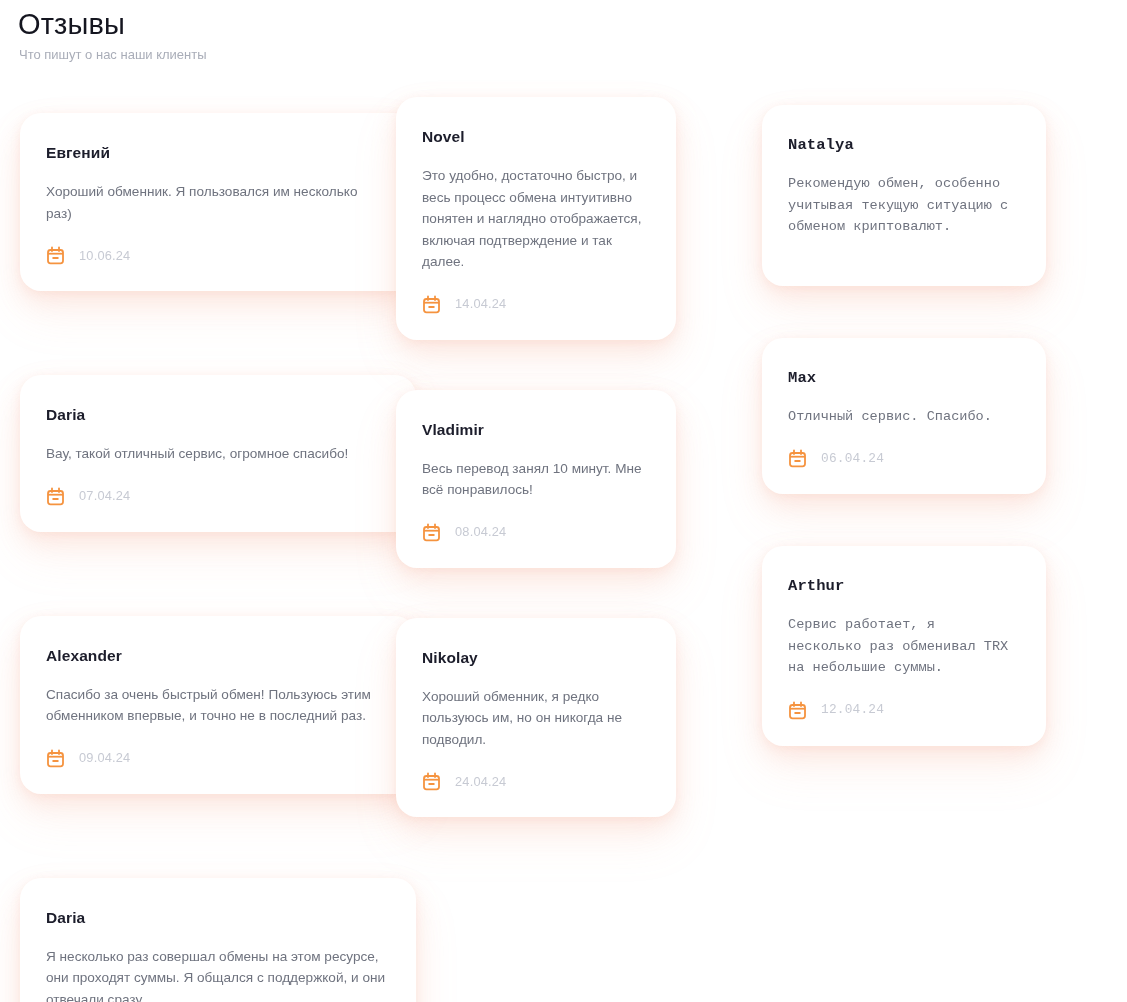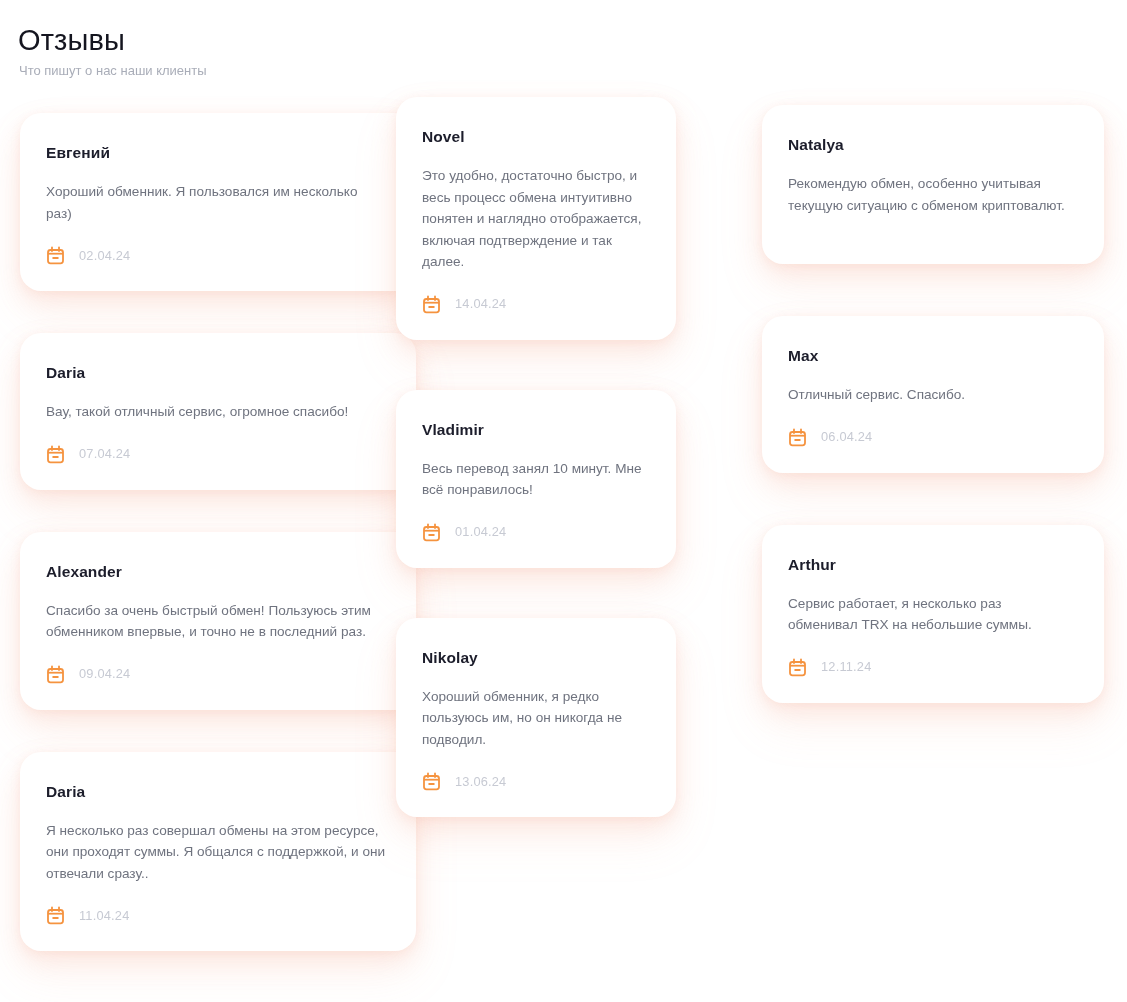--- a/index.html
+++ b/index.html
@@ -10,21 +10,21 @@
     background: #ffffff;
     font-family: "Liberation Sans", sans-serif;
     overflow: hidden;
     position: relative;
   }
 
   
   .page-header {
     position: absolute;
     left: 18px;
-    top: 22px;
+    top: 6px;
   }
   .page-title {
     font-size: 29px;
     font-weight: 400;
     color: #14151f;
     letter-spacing: 0.1px;
     line-height: 36px;
     margin: 0;
   }
   .page-subtitle {
@@ -56,23 +56,23 @@
   .review-card {
     position: relative;
     background: #ffffff;
     border-radius: 21px;
     padding: 30px 30px 26px 26px;
     box-shadow:
       0 10px 26px rgba(243, 163, 140, 0.20),
       0 2px 10px rgba(243, 163, 140, 0.13),
       0 24px 48px rgba(243, 163, 140, 0.10);
   }
-  .col-1 .review-card { width: 396px; margin-bottom: 42px; }
+  .col-1 .review-card { width: 396px; margin-bottom: 84px; }
   .col-2 .review-card { width: 280px; margin-bottom: 50px; }
-  .col-3 .review-card { width: 342px; margin-bottom: 52px; }
+  .col-3 .review-card { width: 284px; margin-bottom: 52px; font-family: Liberation Mono, monospace; }
 
   .review-author {
     font-size: 15.5px;
     font-weight: bold;
     color: #1c1d2b;
     line-height: 20px;
     margin: 0 0 18px 0;
     letter-spacing: 0.1px;
   }
   .review-text {
@@ -113,21 +113,21 @@
         <div class="review-author">Евгений</div>
         <div class="review-text">Хороший обменник. Я пользовался им несколько раз)</div>
         <div class="review-footer">
 <svg class="calendar-icon" viewBox="0 0 20 20" fill="none" xmlns="http://www.w3.org/2000/svg">
   <rect x="2.1" y="4.2" width="15.8" height="14" rx="2.6" stroke="#F5933F" stroke-width="1.9" fill="none"></rect>
   <path d="M2.1 8.1 H17.9" stroke="#F5933F" stroke-width="1.9"></path>
   <path d="M6.3 1.6 V5.3" stroke="#F5933F" stroke-width="1.9" stroke-linecap="round"></path>
   <path d="M13.7 1.6 V5.3" stroke="#F5933F" stroke-width="1.9" stroke-linecap="round"></path>
   <path d="M7.6 12.6 H12.4" stroke="#F5933F" stroke-width="2.1" stroke-linecap="round"></path>
 </svg>
-          <span class="review-date">02.04.24</span>
+          <span class="review-date">10.06.24</span>
         </div>
       </div>
       <div class="review-card">
         <div class="review-author">Daria</div>
         <div class="review-text">Вау, такой отличный сервис, огромное спасибо!</div>
         <div class="review-footer">
 <svg class="calendar-icon" viewBox="0 0 20 20" fill="none" xmlns="http://www.w3.org/2000/svg">
   <rect x="2.1" y="4.2" width="15.8" height="14" rx="2.6" stroke="#F5933F" stroke-width="1.9" fill="none"></rect>
   <path d="M2.1 8.1 H17.9" stroke="#F5933F" stroke-width="1.9"></path>
   <path d="M6.3 1.6 V5.3" stroke="#F5933F" stroke-width="1.9" stroke-linecap="round"></path>
@@ -185,35 +185,35 @@
         <div class="review-author">Vladimir</div>
         <div class="review-text">Весь перевод занял 10 минут. Мне всё понравилось!</div>
         <div class="review-footer">
 <svg class="calendar-icon" viewBox="0 0 20 20" fill="none" xmlns="http://www.w3.org/2000/svg">
   <rect x="2.1" y="4.2" width="15.8" height="14" rx="2.6" stroke="#F5933F" stroke-width="1.9" fill="none"></rect>
   <path d="M2.1 8.1 H17.9" stroke="#F5933F" stroke-width="1.9"></path>
   <path d="M6.3 1.6 V5.3" stroke="#F5933F" stroke-width="1.9" stroke-linecap="round"></path>
   <path d="M13.7 1.6 V5.3" stroke="#F5933F" stroke-width="1.9" stroke-linecap="round"></path>
   <path d="M7.6 12.6 H12.4" stroke="#F5933F" stroke-width="2.1" stroke-linecap="round"></path>
 </svg>
-          <span class="review-date">01.04.24</span>
+          <span class="review-date">08.04.24</span>
         </div>
       </div>
       <div class="review-card">
         <div class="review-author">Nikolay</div>
         <div class="review-text">Хороший обменник, я редко пользуюсь им, но он никогда не подводил.</div>
         <div class="review-footer">
 <svg class="calendar-icon" viewBox="0 0 20 20" fill="none" xmlns="http://www.w3.org/2000/svg">
   <rect x="2.1" y="4.2" width="15.8" height="14" rx="2.6" stroke="#F5933F" stroke-width="1.9" fill="none"></rect>
   <path d="M2.1 8.1 H17.9" stroke="#F5933F" stroke-width="1.9"></path>
   <path d="M6.3 1.6 V5.3" stroke="#F5933F" stroke-width="1.9" stroke-linecap="round"></path>
   <path d="M13.7 1.6 V5.3" stroke="#F5933F" stroke-width="1.9" stroke-linecap="round"></path>
   <path d="M7.6 12.6 H12.4" stroke="#F5933F" stroke-width="2.1" stroke-linecap="round"></path>
 </svg>
-          <span class="review-date">13.06.24</span>
+          <span class="review-date">24.04.24</span>
         </div>
       </div>
     </div>
   <div class="review-column col-3">
       <div class="review-card">
         <div class="review-author">Natalya</div>
         <div class="review-text">Рекомендую обмен, особенно учитывая текущую ситуацию с обменом криптовалют.</div>
       </div>
       <div class="review-card">
         <div class="review-author">Max</div>
@@ -233,17 +233,17 @@
         <div class="review-author">Arthur</div>
         <div class="review-text">Сервис работает, я несколько раз обменивал TRX на небольшие суммы.</div>
         <div class="review-footer">
 <svg class="calendar-icon" viewBox="0 0 20 20" fill="none" xmlns="http://www.w3.org/2000/svg">
   <rect x="2.1" y="4.2" width="15.8" height="14" rx="2.6" stroke="#F5933F" stroke-width="1.9" fill="none"></rect>
   <path d="M2.1 8.1 H17.9" stroke="#F5933F" stroke-width="1.9"></path>
   <path d="M6.3 1.6 V5.3" stroke="#F5933F" stroke-width="1.9" stroke-linecap="round"></path>
   <path d="M13.7 1.6 V5.3" stroke="#F5933F" stroke-width="1.9" stroke-linecap="round"></path>
   <path d="M7.6 12.6 H12.4" stroke="#F5933F" stroke-width="2.1" stroke-linecap="round"></path>
 </svg>
-          <span class="review-date">12.11.24</span>
+          <span class="review-date">12.04.24</span>
         </div>
       </div>
     </div>
 </div>
 
 </body></html>

